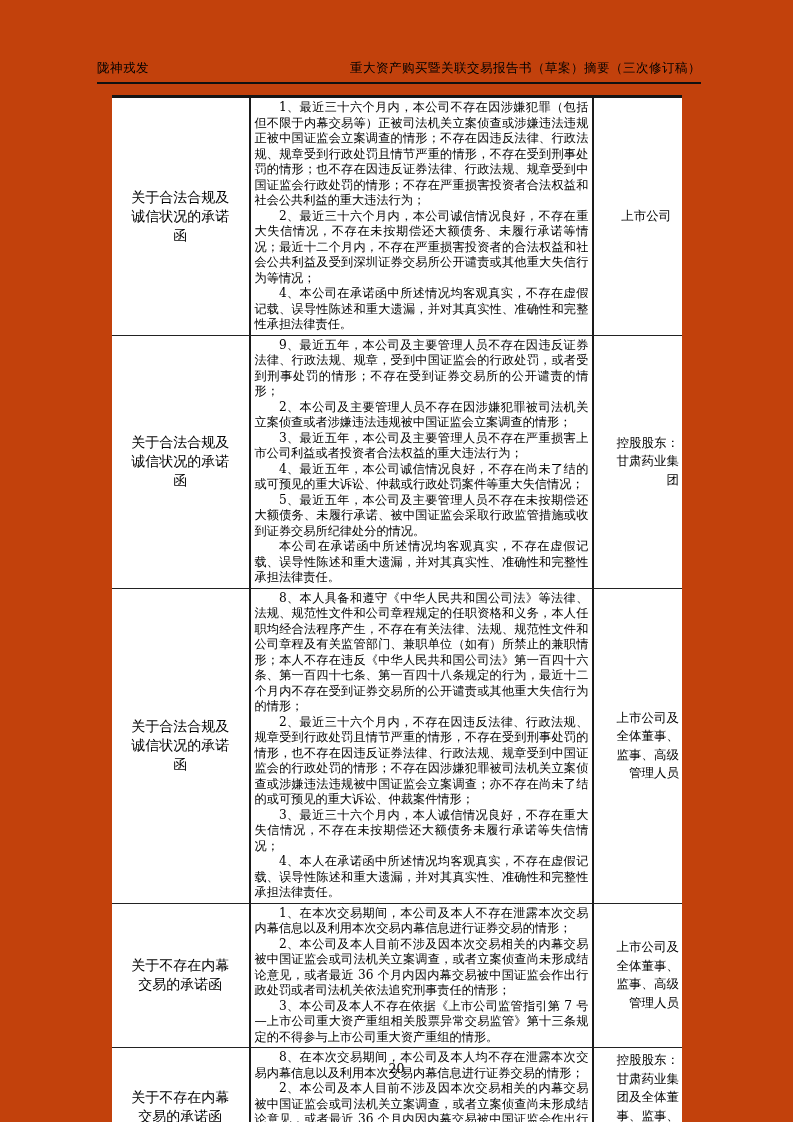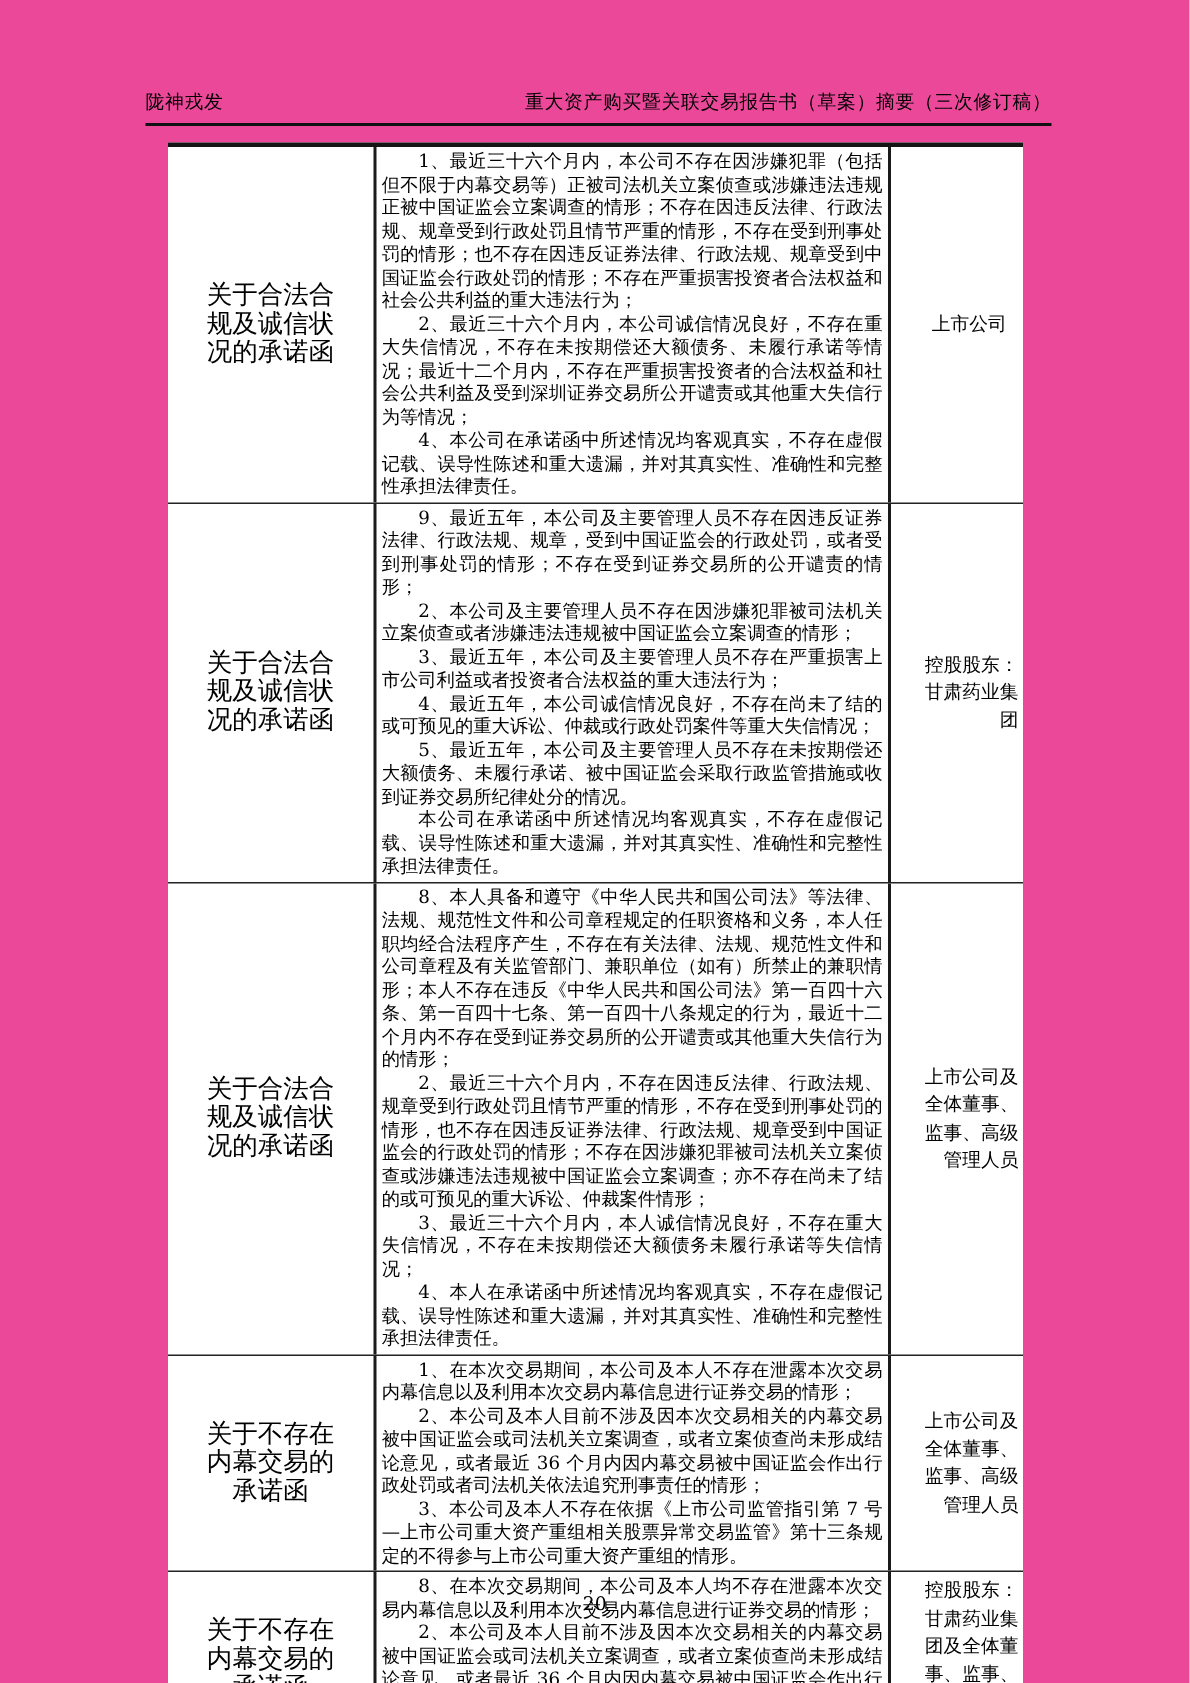--- a/index.html
+++ b/index.html
@@ -5,21 +5,21 @@
   html, body { margin: 0; padding: 0; }
   body {
     width: 793px; height: 1122px;
     background: #ffffff;
     font-family: "DejaVu Serif", "Liberation Serif", serif;
     color: #000;
     position: relative;
     overflow: hidden;
   }
   .page {
-    position: absolute; inset: 0; background: #ec4899; overflow: hidden;
+    position: absolute; inset: 0; background: #c2410c; overflow: hidden;
   }
   
   .doc-header {
     position: absolute;
     left: 97px; top: 60px; width: 604px;
     display: flex; justify-content: space-between; align-items: flex-end;
     border-bottom: 2px solid #111;
     padding-bottom: 5px;
     font-size: 12.5px;
     letter-spacing: 0.5px;
@@ -37,21 +37,21 @@
     display: flex;
     border-bottom: 1px solid #222;
     box-sizing: border-box;
   }
   .t-row:last-child { border-bottom: none; }
   .cell { box-sizing: border-box; margin-left: 16px; }
   .c-name {
     width: 114px;
     display: flex; align-items: center; justify-content: center;
     text-align: center;
-    font-size: 17px; line-height: 19px;
+    font-size: 14px; line-height: 19px;
     padding: 3px 3px;
   }
   .c-content {
     width: 378px;
     border-left: 2px solid #1a1a1a;
     border-right: 2px solid #1a1a1a;
     padding: 2px 4px 2px 4px;
     font-size: 12.2px;
     line-height: 15.5px;
   }

